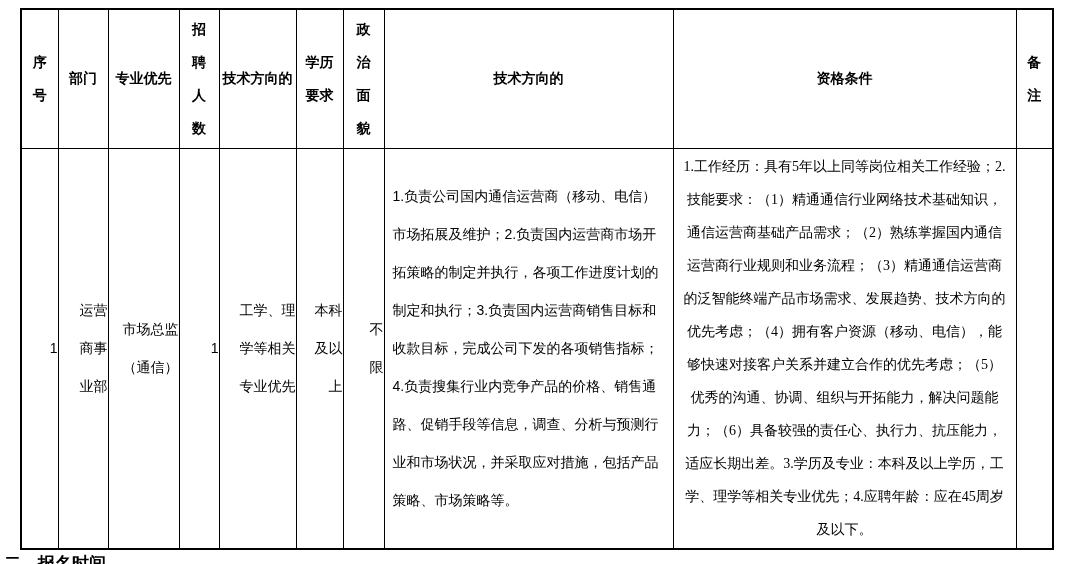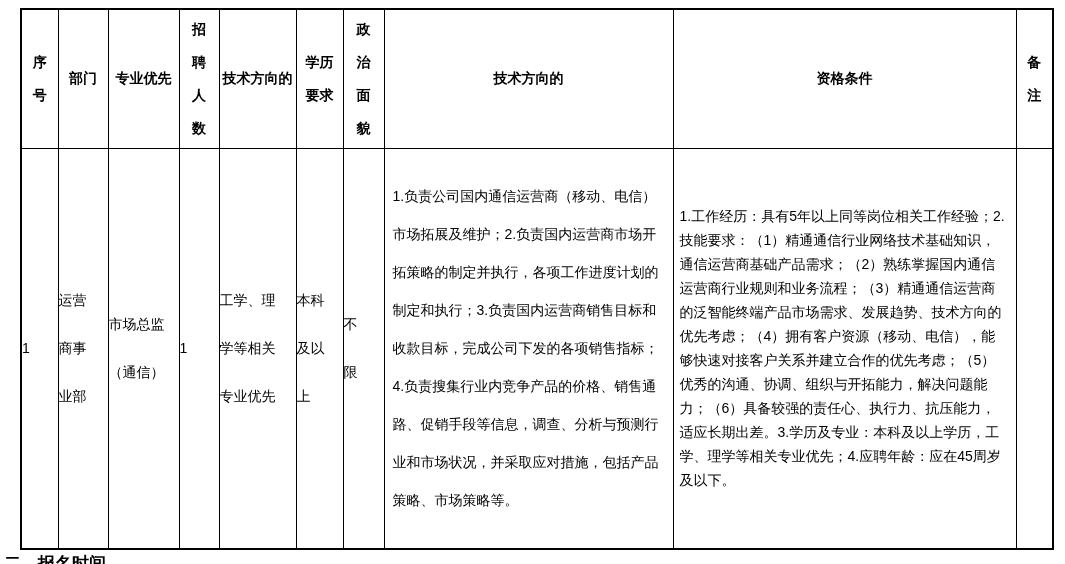--- a/index.html
+++ b/index.html
@@ -32,38 +32,39 @@
   .job-table thead tr { height: 139px; }
   .job-table tbody tr { height: 401px; }
   .job-table th {
     font-weight: bold;
     text-align: center;
     vertical-align: middle;
     white-space: pre-line;
     line-height: 33px;
   }
   td.c {
-    text-align: left;
+    text-align: right;
     vertical-align: middle;
     white-space: pre-line;
-    line-height: 48px;
+    line-height: 38px;
   }
   td.desc {
     text-align: left;
     vertical-align: middle;
     white-space: pre-line;
     line-height: 38px;
     padding: 0 8px;
   }
   td.qual {
-    text-align: left;
+    text-align: center;
     vertical-align: middle;
     white-space: pre-line;
-    line-height: 24px;
+    line-height: 33px;
     padding: 0 6px;
+    font-family: Liberation Serif, serif;
   }
   .footer-heading {
     position: absolute;
     left: 4px;
     top: 552px;
     font-size: 17px;
     font-weight: bold;
     white-space: nowrap;
   }
 </style>

